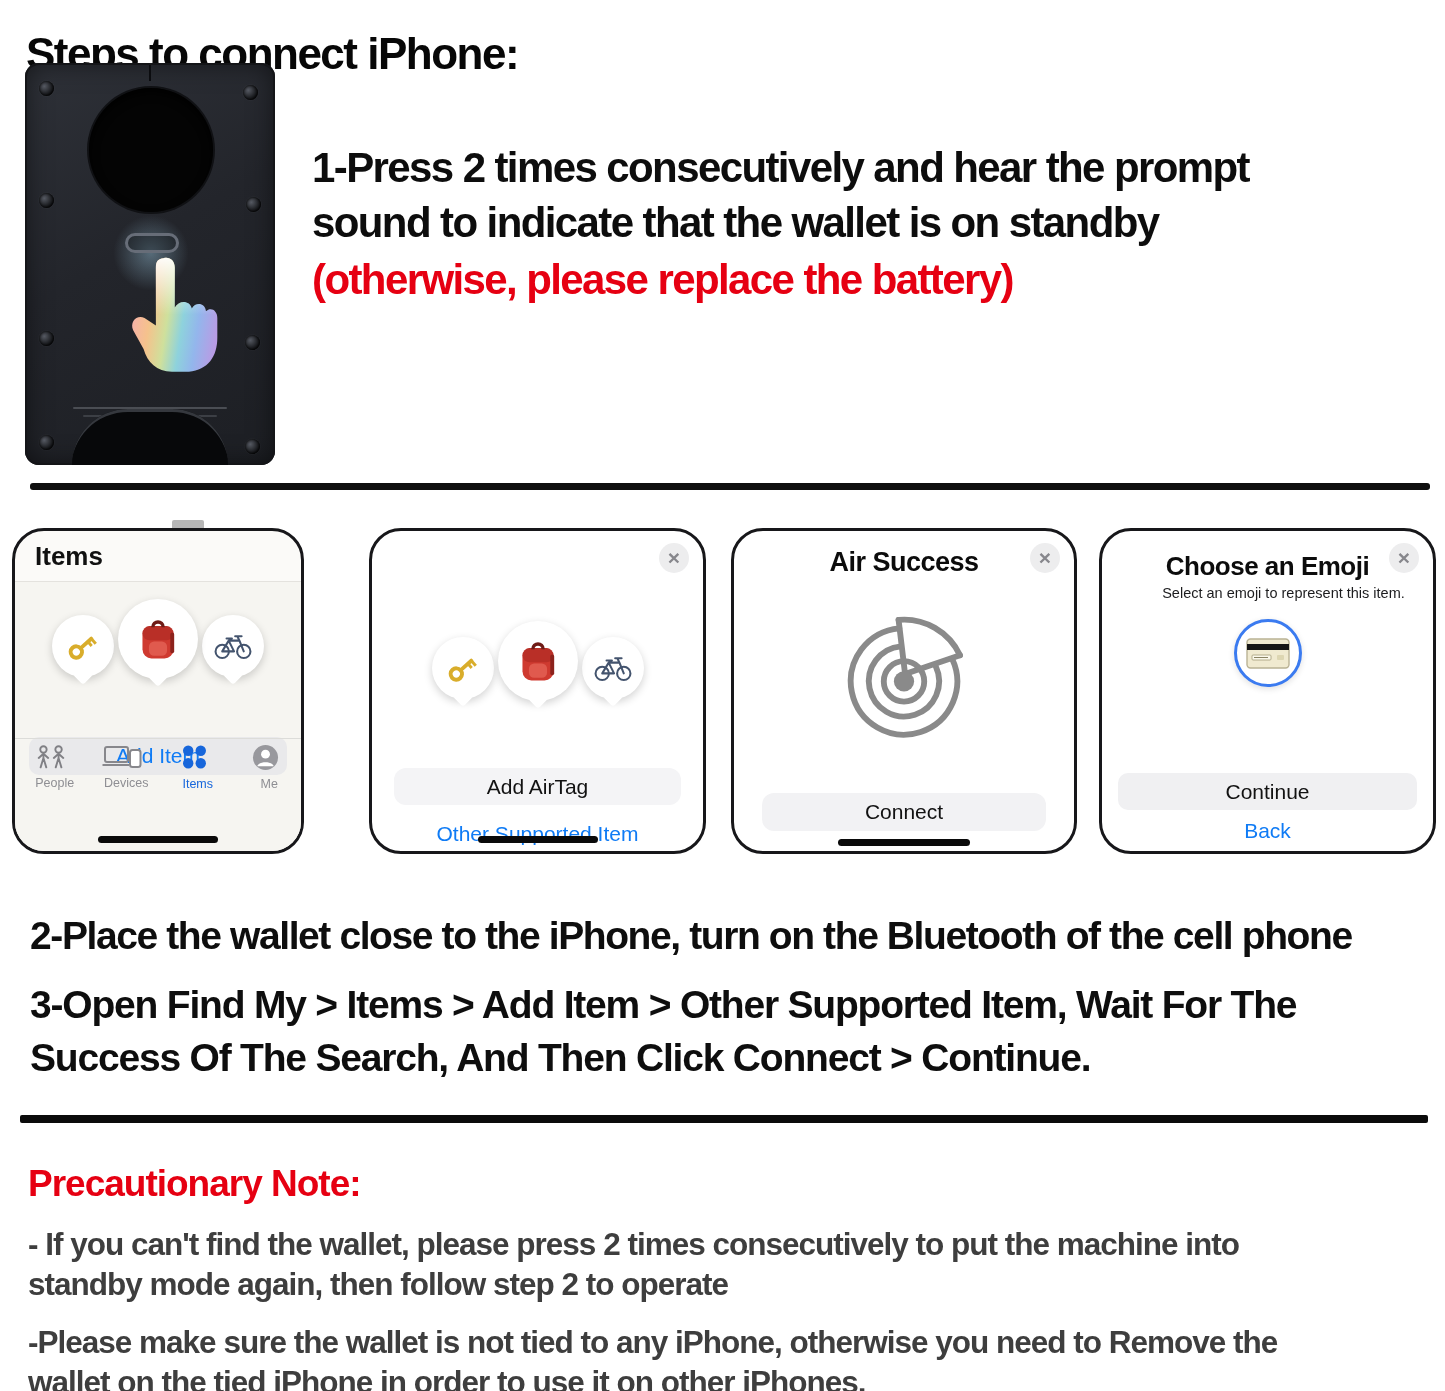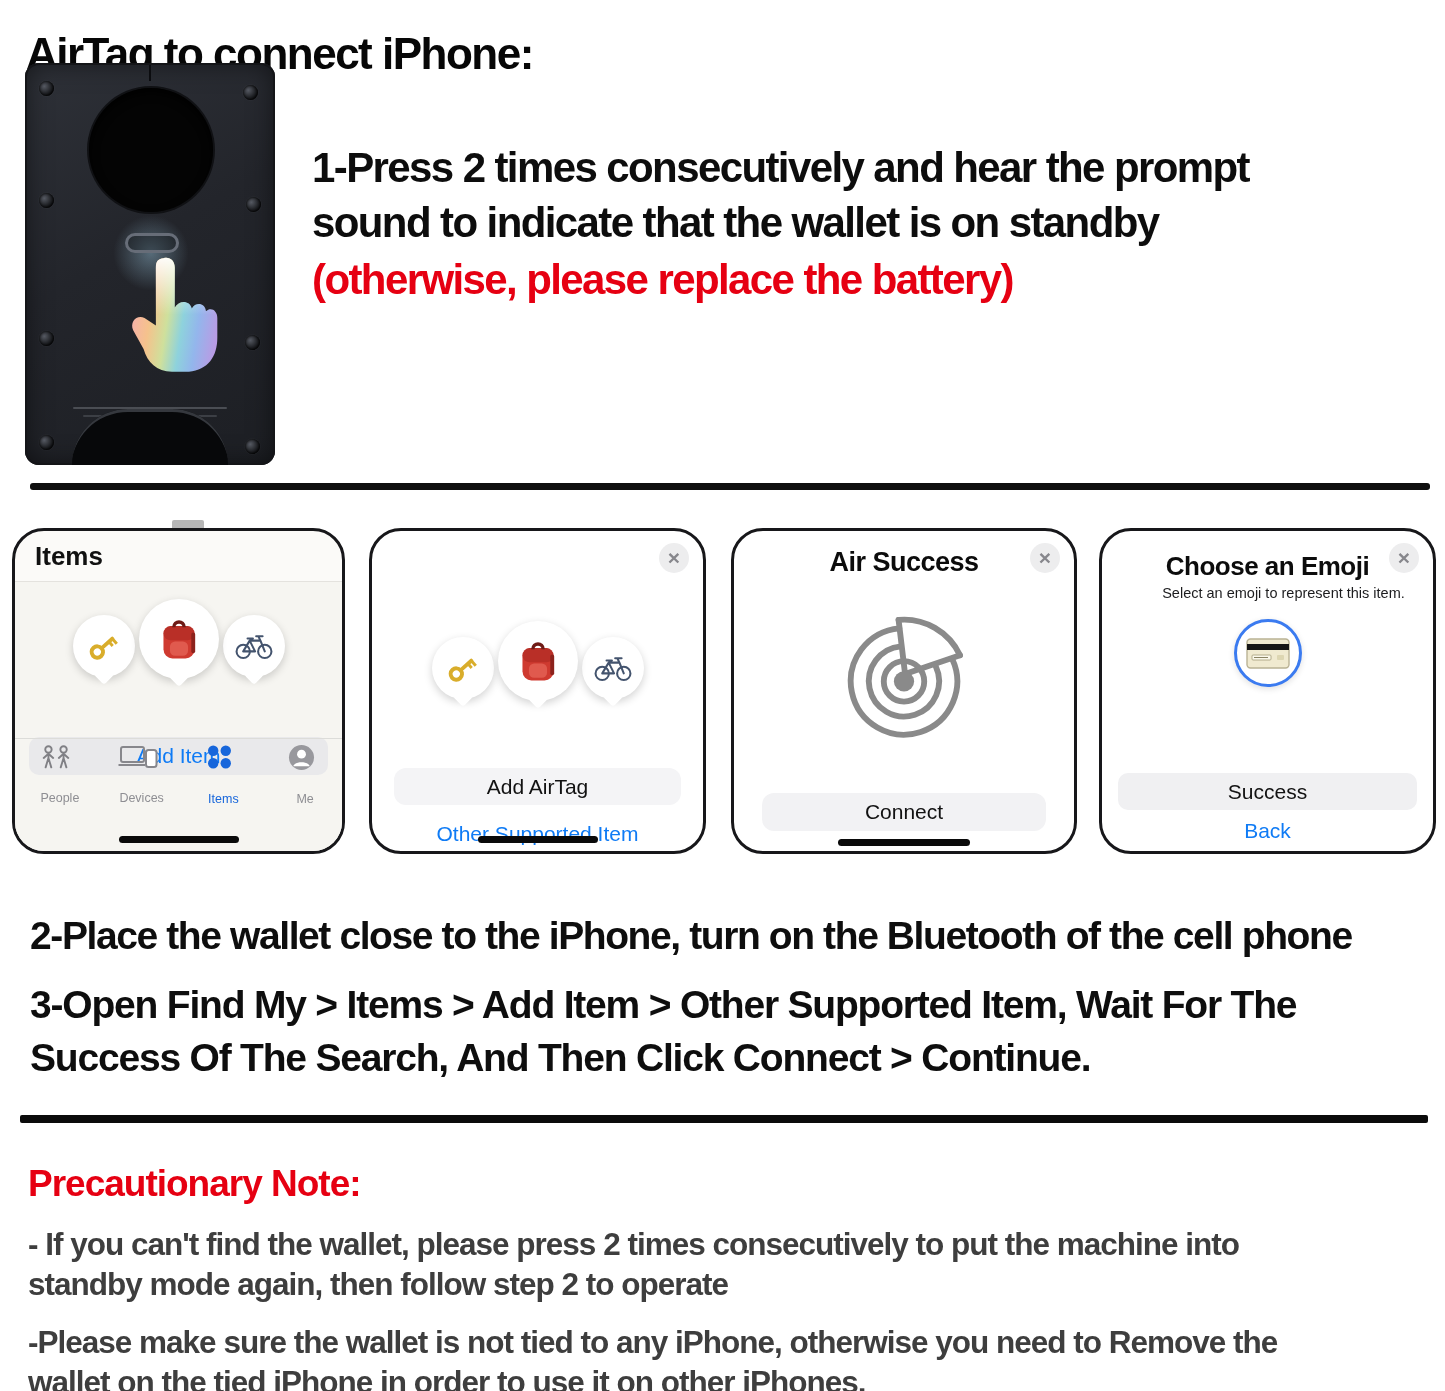--- a/index.html
+++ b/index.html
@@ -64,21 +64,21 @@
   .divider-1{left:30px;top:483px;width:1400px;height:7px;background:#0f0f0f;border-radius:3px;}
   .divider-2{left:20px;top:1115px;width:1408px;height:8px;background:#0b0b0b;border-radius:2px;}
 
   
   .phones{left:0;top:528px;width:1445px;height:330px;}
   .notch-tab{left:172px;top:-8px;width:32px;height:11px;background:#b7b7b7;border-radius:2px;}
   .phone-card{
     position:absolute;top:0;height:326px;background:#ffffff;
     border:3px solid #17171a;border-radius:32px;overflow:hidden;box-sizing:border-box;
   }
-  .card-1{left:12px;width:333px;background:#fbfaf8;}
+  .card-1{left:12px;width:292px;background:#fbfaf8;}
   .card-2{left:369px;width:337px;}
   .card-3{left:731px;width:346px;}
   .card-4{left:1099px;width:337px;}
 
   .card-title{
     left:0;top:16px;width:100%;text-align:center;
     font-size:27px;font-weight:bold;color:#0c0c0c;letter-spacing:-.5px;
   }
   .close-btn{
     top:12px;right:14px;width:30px;height:30px;border-radius:50%;
@@ -90,21 +90,21 @@
     background:#0a0a0a;border-radius:4px;
   }
 
   
   .items-title{left:20px;top:10px;font-size:26px;font-weight:bold;color:#111;}
   .items-hdr-divider{left:0;top:50px;width:100%;height:1px;background:#e4e2de;}
   .items-content{left:0;top:51px;width:100%;height:275px;background:#f6f5f1;}
   .tabbar-divider{left:0;top:207px;width:100%;height:1px;background:#dcdcd9;}
   .tabbar{left:0;top:208px;width:100%;height:58px;display:flex;}
   .tab{flex:1;text-align:center;padding-top:5px;}
-  .tab .tab-label{display:block;font-size:12.5px;color:#8e8e93;margin-top:17px;padding-left:8px;}
+  .tab .tab-label{display:block;font-size:12.5px;color:#8e8e93;margin-top:2px;padding-left:8px;}
   .tab.active .tab-label{color:#1766db;}
 
   
   .trio{left:50%;transform:translateX(-50%);width:224px;height:112px;}
   .bubble{
     position:absolute;background:#fff;border-radius:50%;
     box-shadow:0 3px 8px rgba(0,0,0,.18);
     display:flex;align-items:center;justify-content:center;
   }
   .bubble::after{
@@ -157,21 +157,21 @@
   .precaution-note{
     left:28px;top:1224px;width:1400px;margin:0;
     font-size:31.5px;line-height:40px;font-weight:bold;color:#3e3e3e;
     letter-spacing:-1px;white-space:pre-line;
   }
   .note-2{top:1322px;}
 </style>
 </head>
 <body>
 
-<h1 class="abs page-title">AirTag to connect iPhone:</h1>
+<h1 class="abs page-title">Steps to connect iPhone:</h1>
 
 <figure class="abs wallet" style="margin:0;">
   <span class="abs top-line"></span>
   <span class="abs airtag-hole"></span>
   <span class="abs screw" style="left:14px;top:18px;"></span>
   <span class="abs screw" style="left:218px;top:22px;"></span>
   <span class="abs screw" style="left:14px;top:130px;"></span>
   <span class="abs screw" style="left:221px;top:134px;"></span>
   <span class="abs screw" style="left:14px;top:268px;"></span>
   <span class="abs screw" style="left:220px;top:272px;"></span>
@@ -359,21 +359,21 @@
     <span class="abs emoji-circle">
       <svg width="44" height="31" viewBox="0 0 44 31">
         <rect x="1" y="1" width="42" height="29" rx="3.5" fill="#f0ead0" stroke="#b9b294" stroke-width="1.4"></rect>
         <rect x="1" y="6" width="42" height="6" fill="#161616"></rect>
         <rect x="6" y="17" width="19" height="5" rx="1" fill="#fbf8ea" stroke="#a39c78" stroke-width="0.8"></rect>
         <path d="M8 19.5 H22" stroke="#8a8464" stroke-width="1"></path>
         <rect x="31" y="17" width="7" height="5" rx="1" fill="#ddd6b2"></rect>
       </svg>
     </span>
 
-    <button class="ios-btn btn-continue">Success</button>
+    <button class="ios-btn btn-continue">Continue</button>
     <span class="blue-link link-back">Back</span>
   </section>
 </div>
 
 <p class="abs step2-text">2-Place the wallet close to the iPhone, turn on the Bluetooth of the cell phone</p>
 <p class="abs step3-text">3-Open Find My &gt; Items &gt; Add Item &gt; Other Supported Item, Wait For The
 Success Of The Search, And Then Click Connect &gt; Continue.</p>
 
 <div class="abs divider-2"></div>
 

